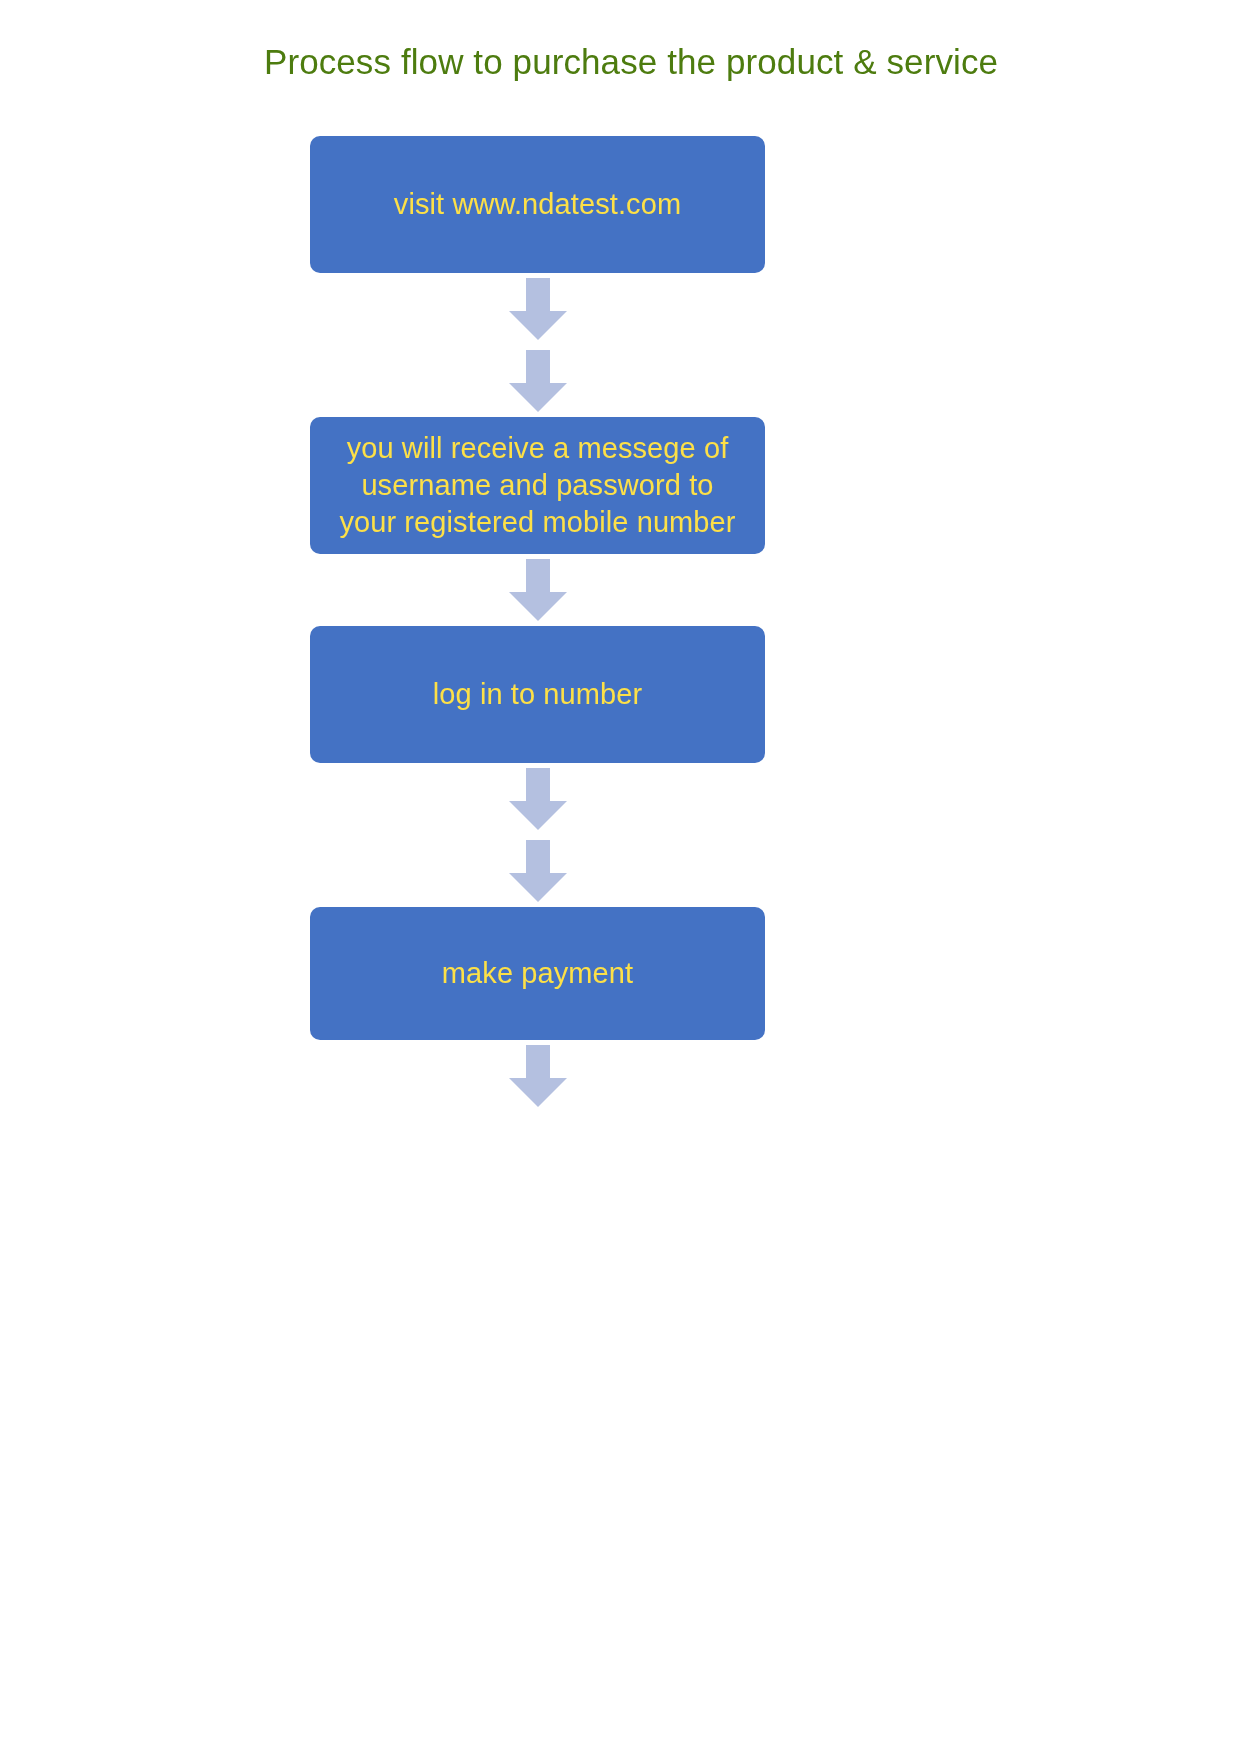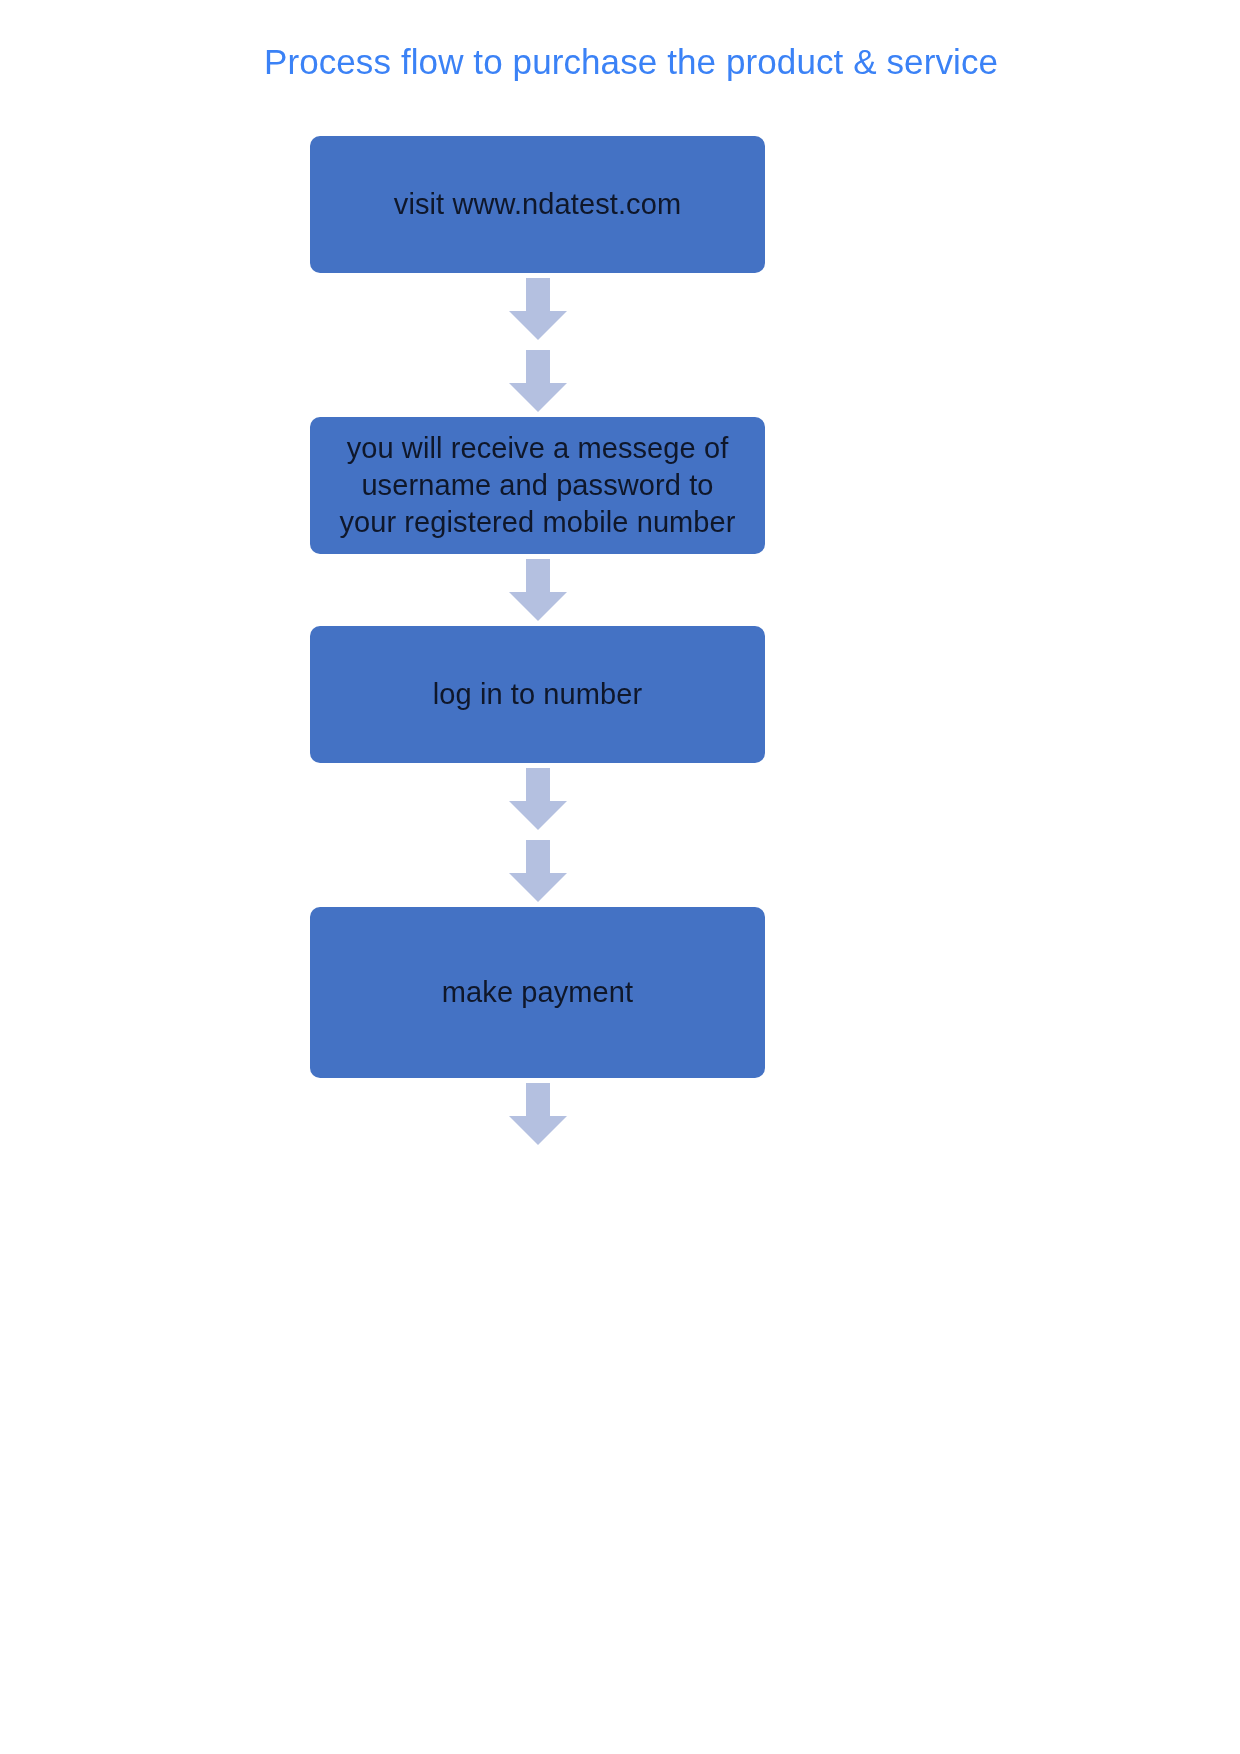--- a/index.html
+++ b/index.html
@@ -20,57 +20,57 @@
     background: #ffffff;
   }
   .diagram-title {
     position: absolute;
     top: 40px;
     left: 0;
     width: 1240px;
     text-align: center;
     font-size: 35px;
     line-height: 44px;
-    color: #3b82f6;
+    color: #4d7c0f;
     font-weight: 400;
     letter-spacing: 0.1px;
     padding-left: 22px;
     box-sizing: border-box;
     white-space: nowrap;
   }
   .flow {
     position: absolute;
     top: 136px;
     left: 310px;
     width: 455px;
     display: flex;
     flex-direction: column;
     align-items: center;
   }
   .node {
     width: 455px;
     box-sizing: border-box;
     background: #4472C4;
     border-radius: 10px;
-    color: #0f172a;
+    color: #fde047;
     display: flex;
     align-items: center;
     justify-content: center;
     text-align: center;
     font-size: 29px;
     line-height: 37px;
     padding: 6px 10px;
     letter-spacing: 0.1px;
   }
   .node-1 { height: 137px; }
   .node-2 { height: 137px; }
   .node-3 { height: 137px; }
   .node-4 { height: 137px; }
   .node-5 { height: 137px; }
-  .node-6 { height: 171px; }
+  .node-6 { height: 133px; }
   .node-7 { height: 137px; }
 
   .node-text {
     display: block;
     white-space: pre-line;
   }
 
   .connector {
     width: 455px;
     height: 72px;

